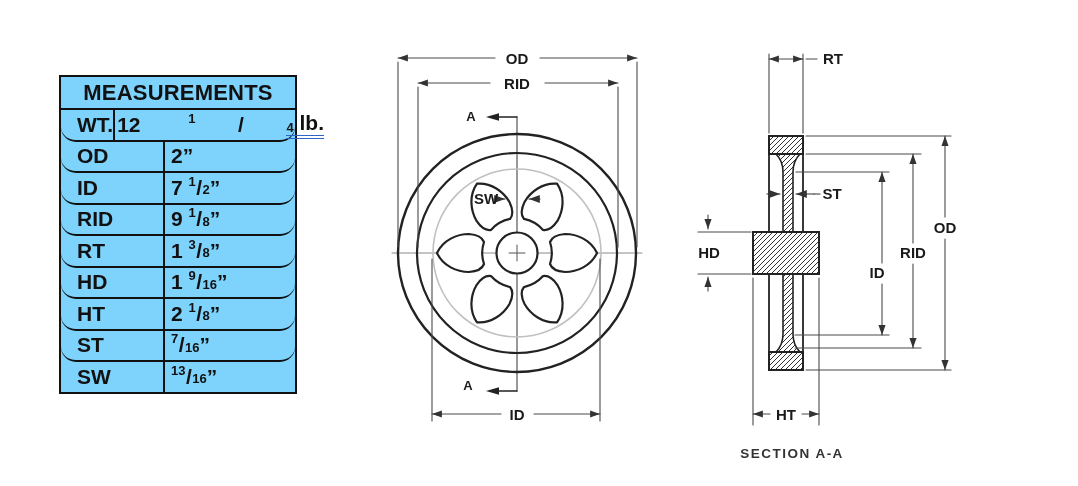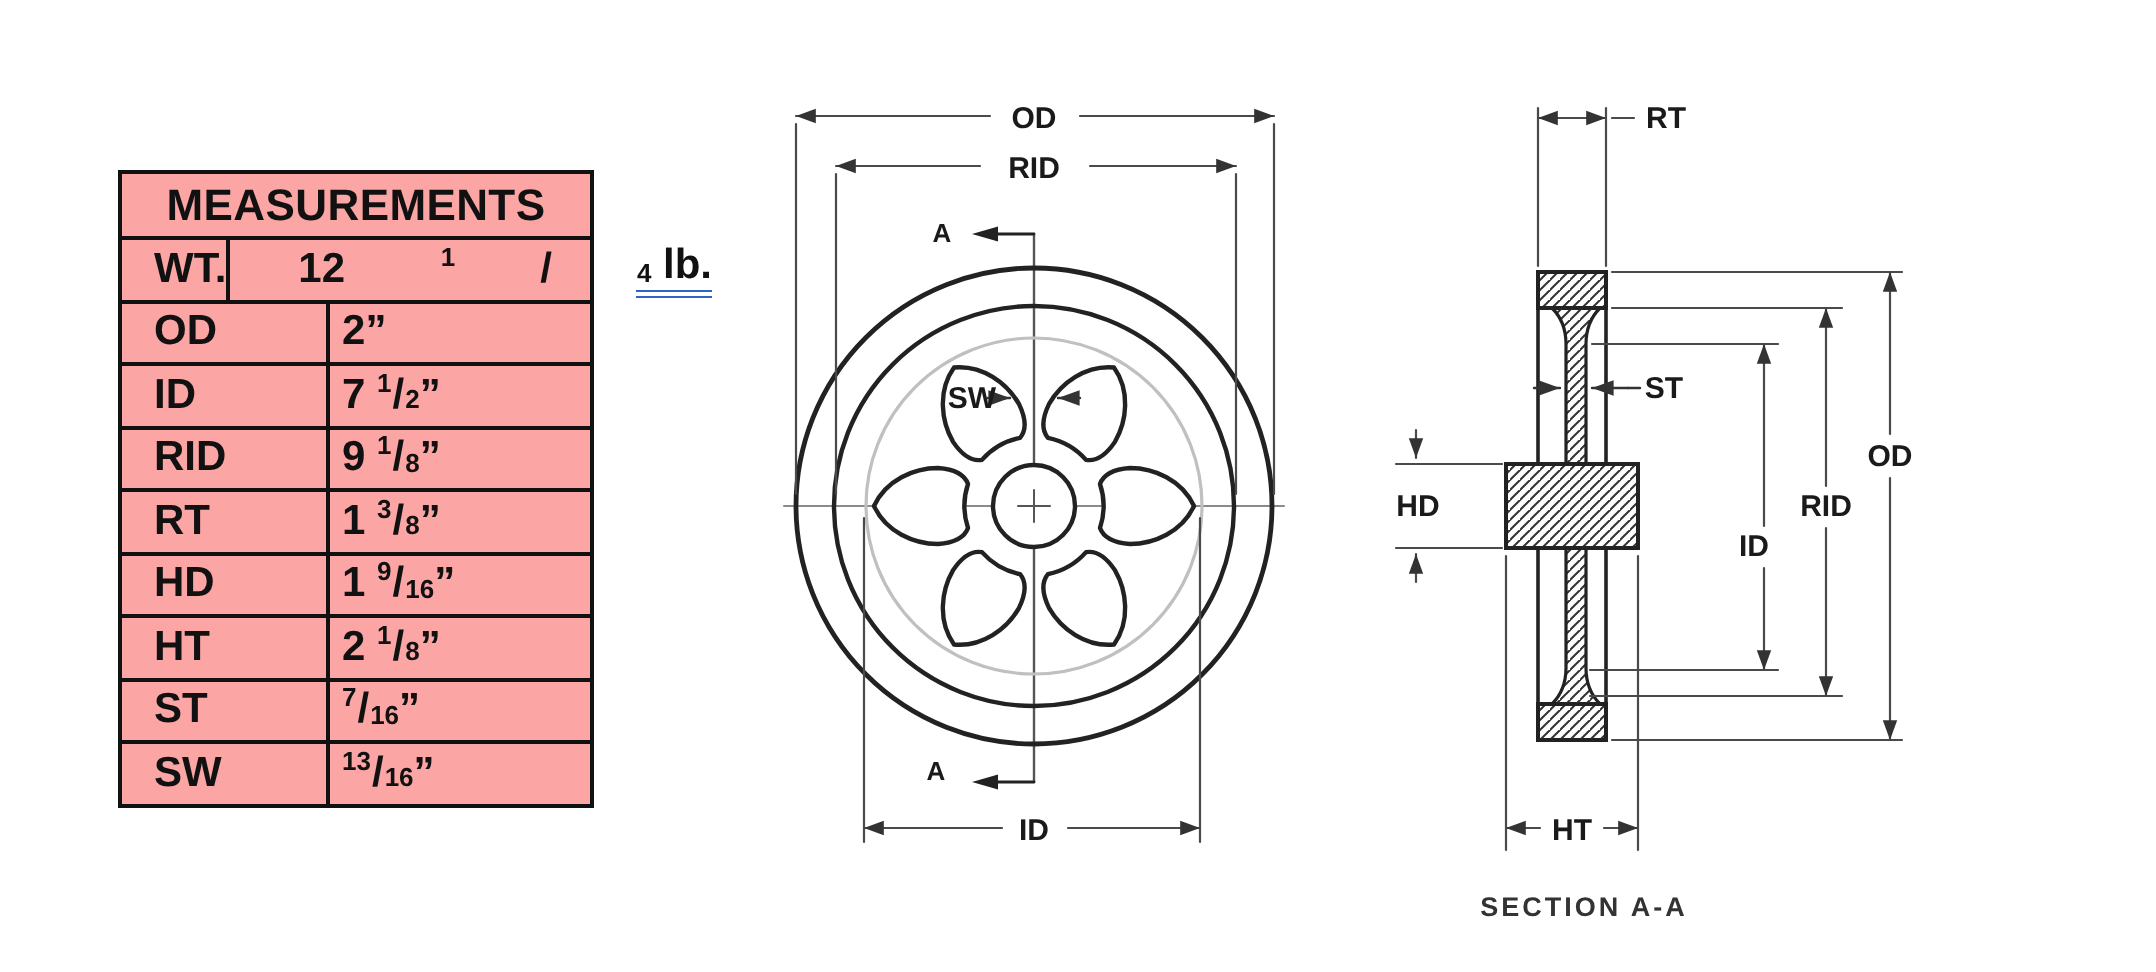--- a/index.html
+++ b/index.html
@@ -1,32 +1,32 @@
 <!DOCTYPE html>
 <html><head>
 <meta charset="utf-8">
 <style>
   html,body{margin:0;padding:0;background:#ffffff;}
   body{width:1078px;height:486px;position:relative;overflow:hidden;
        font-family:"Liberation Sans",sans-serif;color:#111;}
 
   
-  .meas-table{position:absolute;left:59px;top:85px;width:238px;
-              border:2.5px solid #111;background:#fca5a5;box-sizing:border-box;}
+  .meas-table{position:absolute;left:59px;top:75px;width:238px;
+              border:2.5px solid #111;background:#7dd3fc;box-sizing:border-box;}
   .meas-header{height:31px;line-height:31px;text-align:center;
                font-size:22px;font-weight:bold;border-bottom:2px solid #111;
                letter-spacing:.2px;}
-  .meas-row{display:flex;height:29.5px;border-bottom:2px solid #111;}
+  .meas-row{display:flex;height:29.5px;border-bottom:2px solid #111;border-radius:15px;}
   .meas-row:last-child{border-bottom:none;}
   .meas-label{width:104px;border-right:2px solid #111;box-sizing:border-box;
               padding-left:16px;font-size:21px;font-weight:bold;
               display:flex;align-items:center;}
   .meas-value{flex:1;padding-left:6px;font-size:21px;font-weight:bold;
               display:flex;align-items:center;white-space:pre;}
-  .meas-value.indent{padding-left:34px;gap:42px;}
+  .meas-value.indent{padding-left:2px;gap:42px;}
   .fr-num{font-size:13px;vertical-align:7px;line-height:0;position:relative;top:-6px;}
   .fr-slash{font-size:21px;margin:0 .5px;}
   .fr-den{font-size:13px;position:relative;top:2px;}
   .u-blue{border-bottom:4px double #2e64c8;padding-bottom:0px;}
   .vrun{display:inline;text-align:center;}
 
   
   svg text{font-family:"Liberation Sans",sans-serif;font-weight:bold;fill:#1a1a1a;}
   .dimtxt{font-size:15px;}
   .atxt{font-size:13px;}

